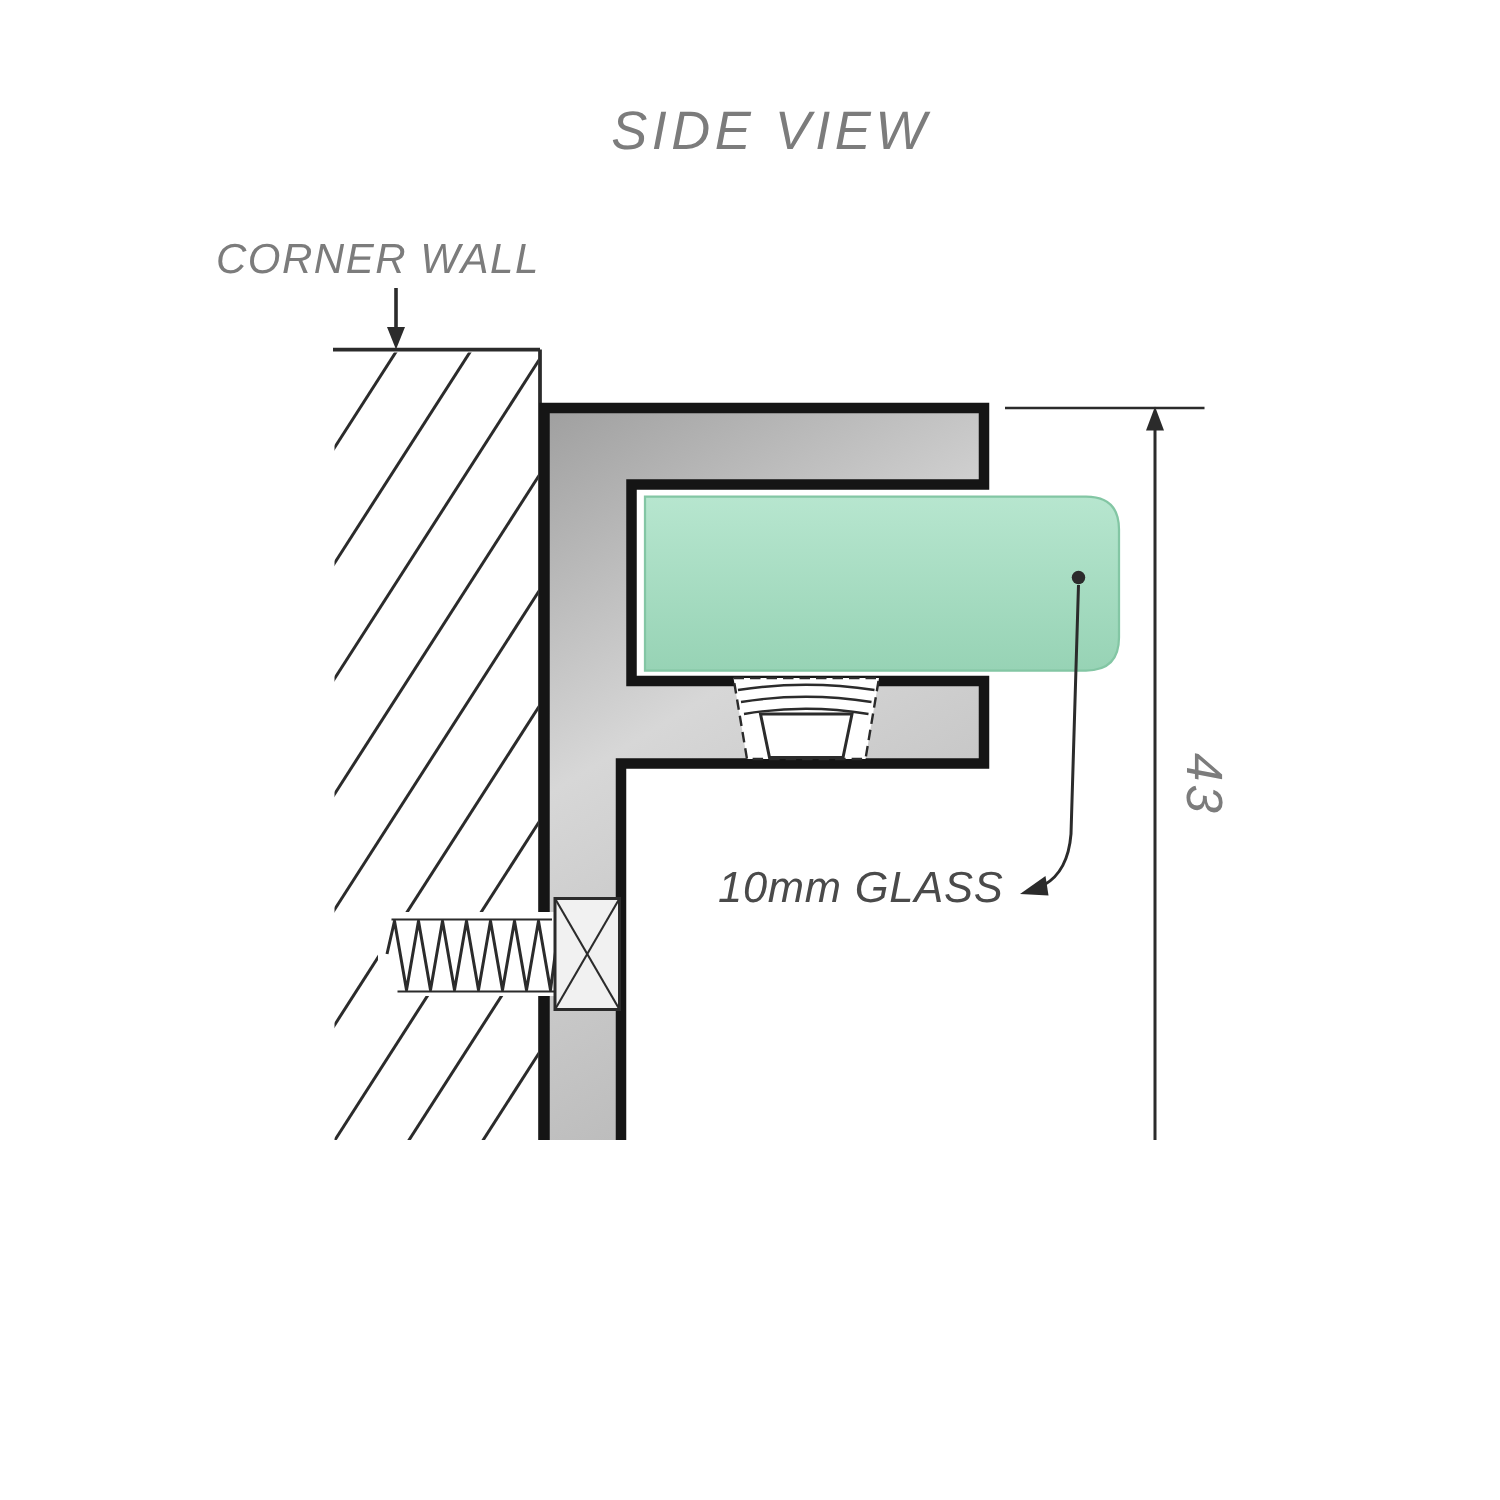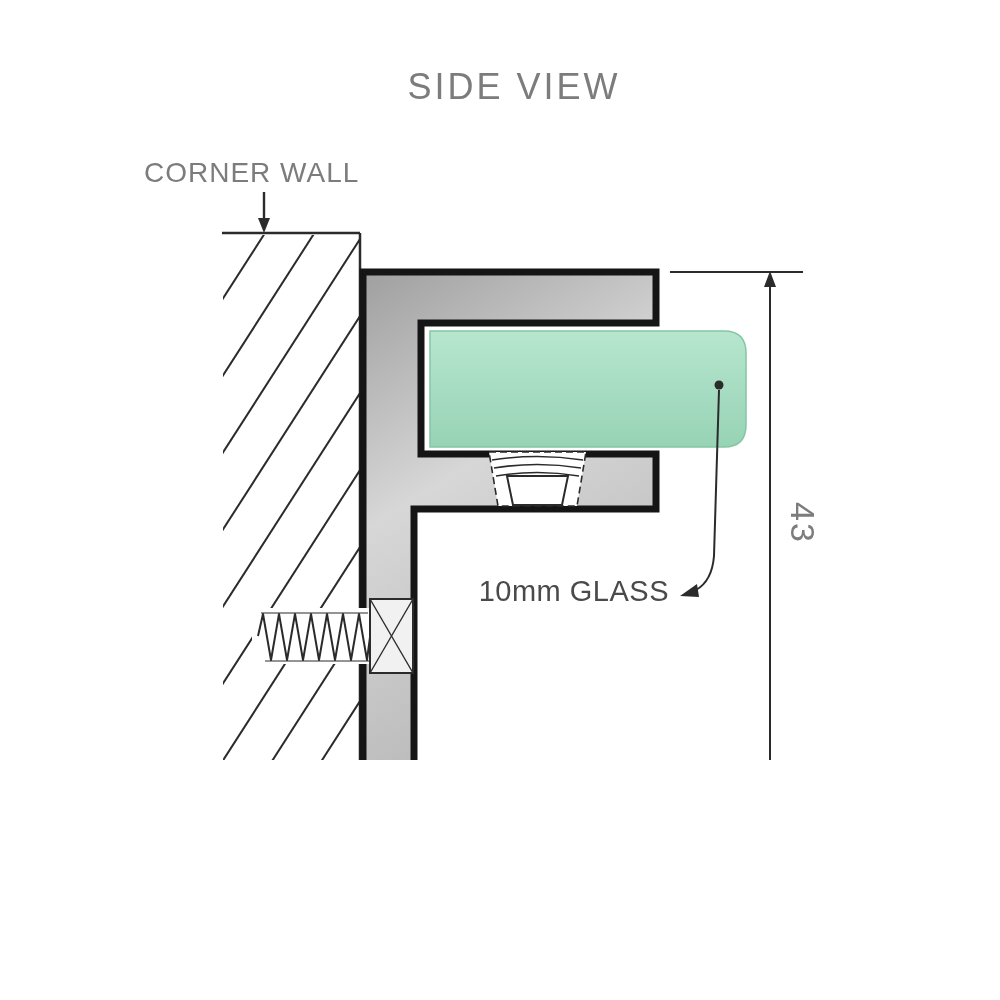--- a/index.html
+++ b/index.html
@@ -9,20 +9,21 @@
     width: 1000px;
     height: 1000px;
     font-family: "Liberation Sans", sans-serif;
   }
   .canvas {
     position: relative;
     width: 1000px;
     height: 760px;
     background: var(--background, #ffffff);
     overflow: hidden;
+    font-style: italic;
   }
   svg { display: block; }
 
   .title-text {
     font-family: "Liberation Sans", sans-serif;
     font-size: 36px;
     letter-spacing: 3px;
     fill: var(--label-text, #7c7c7c);
   }
   .label-text {

